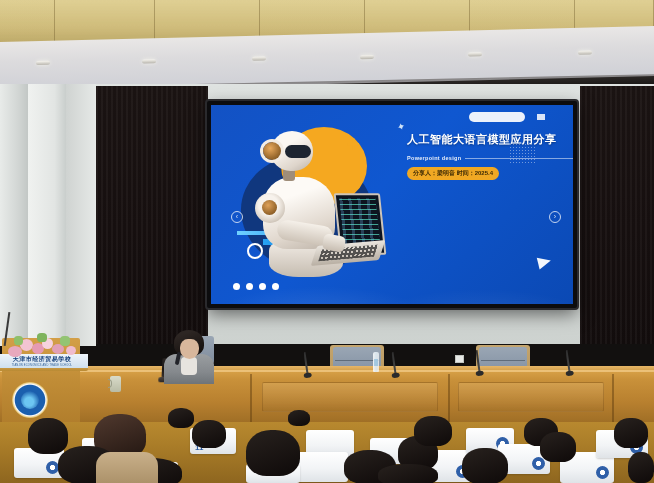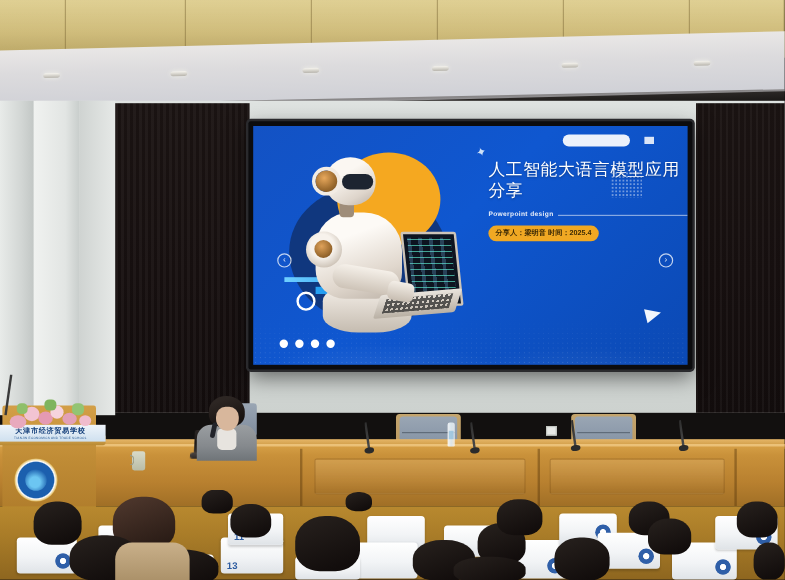--- a/index.html
+++ b/index.html
@@ -209,22 +209,22 @@
   }
 
   
   .txt { position: absolute; left: 196px; top: 22px; width: 166px; }
   .yr {
     font-family: "DejaVu Sans", sans-serif; font-weight: 700;
     font-size: 26px; letter-spacing: 1px; color: #bcd7f4;
     text-shadow: 0 1px 2px rgba(0,0,0,.35); line-height: 1;
   }
   .ttl {
-    margin-top: 6px; color: #ffffff; font-weight: 400;
-    font-size: 14px; line-height: 1.22; letter-spacing: .5px;
+    margin-top: 6px; color: #ffffff; font-weight: 700;
+    font-size: 11px; line-height: 1.22; letter-spacing: .5px;
     text-shadow: 0 1px 2px rgba(0,0,0,.35);
   }
   .sub-row { margin-top: 9px; display: flex; align-items: center; gap: 4px; }
   .sub-en {
     color: #e8eef8; font-size: 5.5px; font-weight: 700; letter-spacing: .3px; white-space: nowrap;
   }
   .sub-line { flex: 1; height: 1px; background: rgba(255,255,255,.5); }
   .badge {
     margin-top: 6px; display: inline-block; padding: 2px 6px;
     background: #f0a823; color: #3c2a05; border-radius: 7px;
@@ -542,23 +542,20 @@
     <i style="left:10px;top:6px;width:9px;height:9px;background:#8fbf6a;border-radius:40%"></i>
     <i style="left:33px;top:3px;width:10px;height:9px;background:#7fb45e;border-radius:40%"></i>
     <i style="left:56px;top:6px;width:10px;height:10px;background:#93c473;border-radius:40%"></i>
     <i style="left:62px;top:16px;width:10px;height:9px;background:#f0bccd"></i>
   </div>
 
   <div class="floor-strip"></div>
 
   <div class="seat" style="left:14px;top:448px;width:50px;height:30px">
       <b></b>
-    </div>
-  <div class="seat" style="left:184px;top:448px;width:52px;height:30px">
-      <em>13</em>
     </div>
   <div class="seat" style="left:190px;top:428px;width:46px;height:26px">
       <em>11</em>
     </div>
   <div class="seat" style="left:306px;top:430px;width:48px;height:28px"></div>
   <div class="seat" style="left:296px;top:452px;width:52px;height:30px"></div>
   <div class="seat" style="left:370px;top:438px;width:46px;height:26px"></div>
   <div class="seat" style="left:422px;top:450px;width:52px;height:32px">
       <b></b>
     </div>

